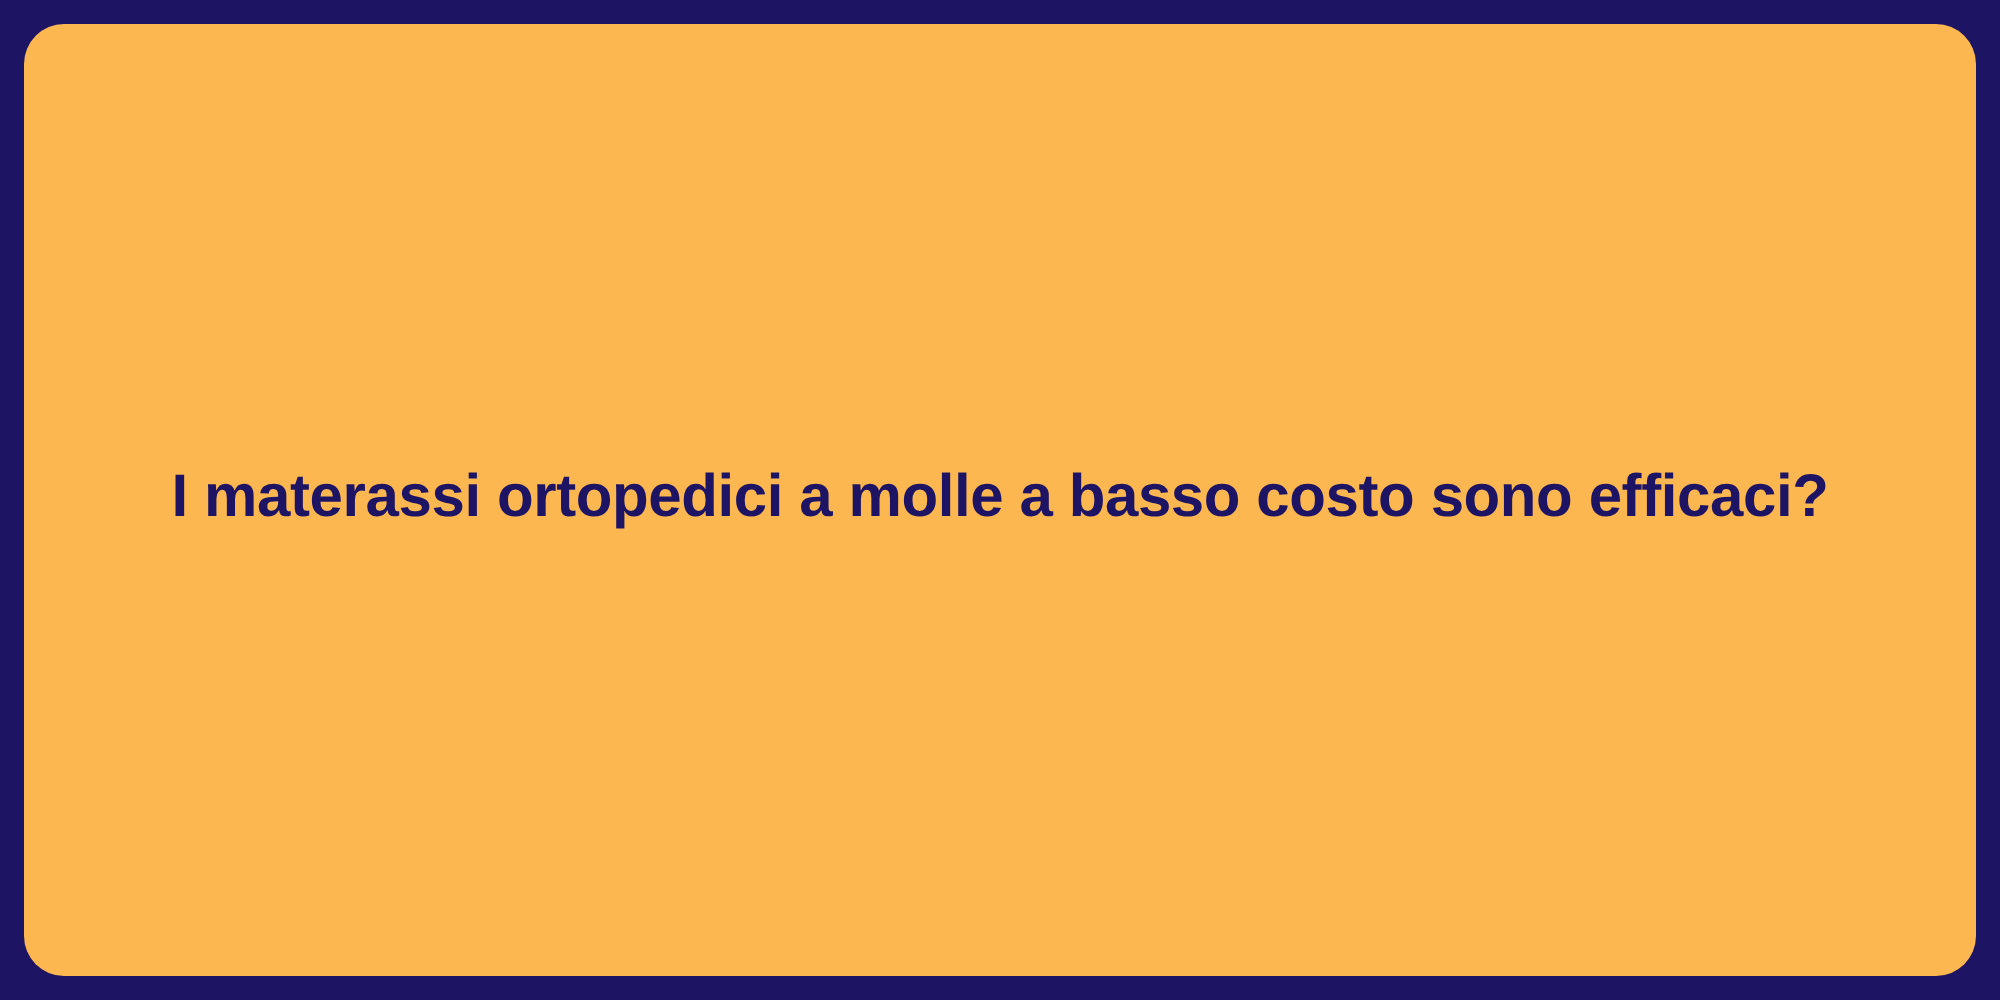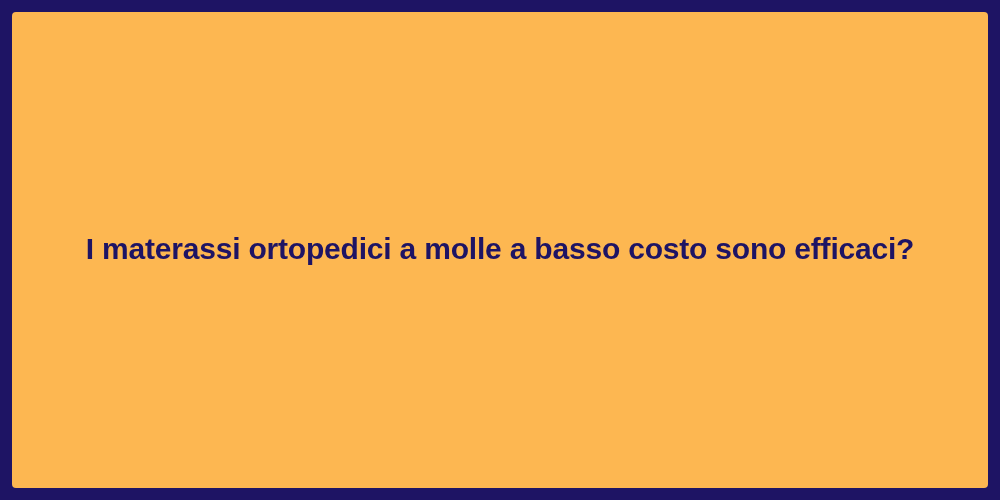--- a/index.html
+++ b/index.html
@@ -53,16 +53,16 @@
     margin: 0;
     white-space: nowrap;
     position: relative;
     top: -1px;
   }
 </style>
 </head>
 <body>
 
 <div id="canvas" style="background: rgb(30, 20, 100); width: 1000px; height: 500px;">
-  <div id="card" style="background: rgb(253, 183, 81); left: 12px; top: 12px; width: 976px; height: 476px; border-radius: 4px;">
+  <div id="card" style="background: rgb(253, 183, 81); left: 12px; top: 12px; width: 976px; height: 476px; border-radius: 20px;">
     <h1 id="headline" style="color: rgb(30, 20, 100);">I materassi ortopedici a molle a basso costo sono efficaci?</h1>
   </div>
 </div>
 
 </body></html>

